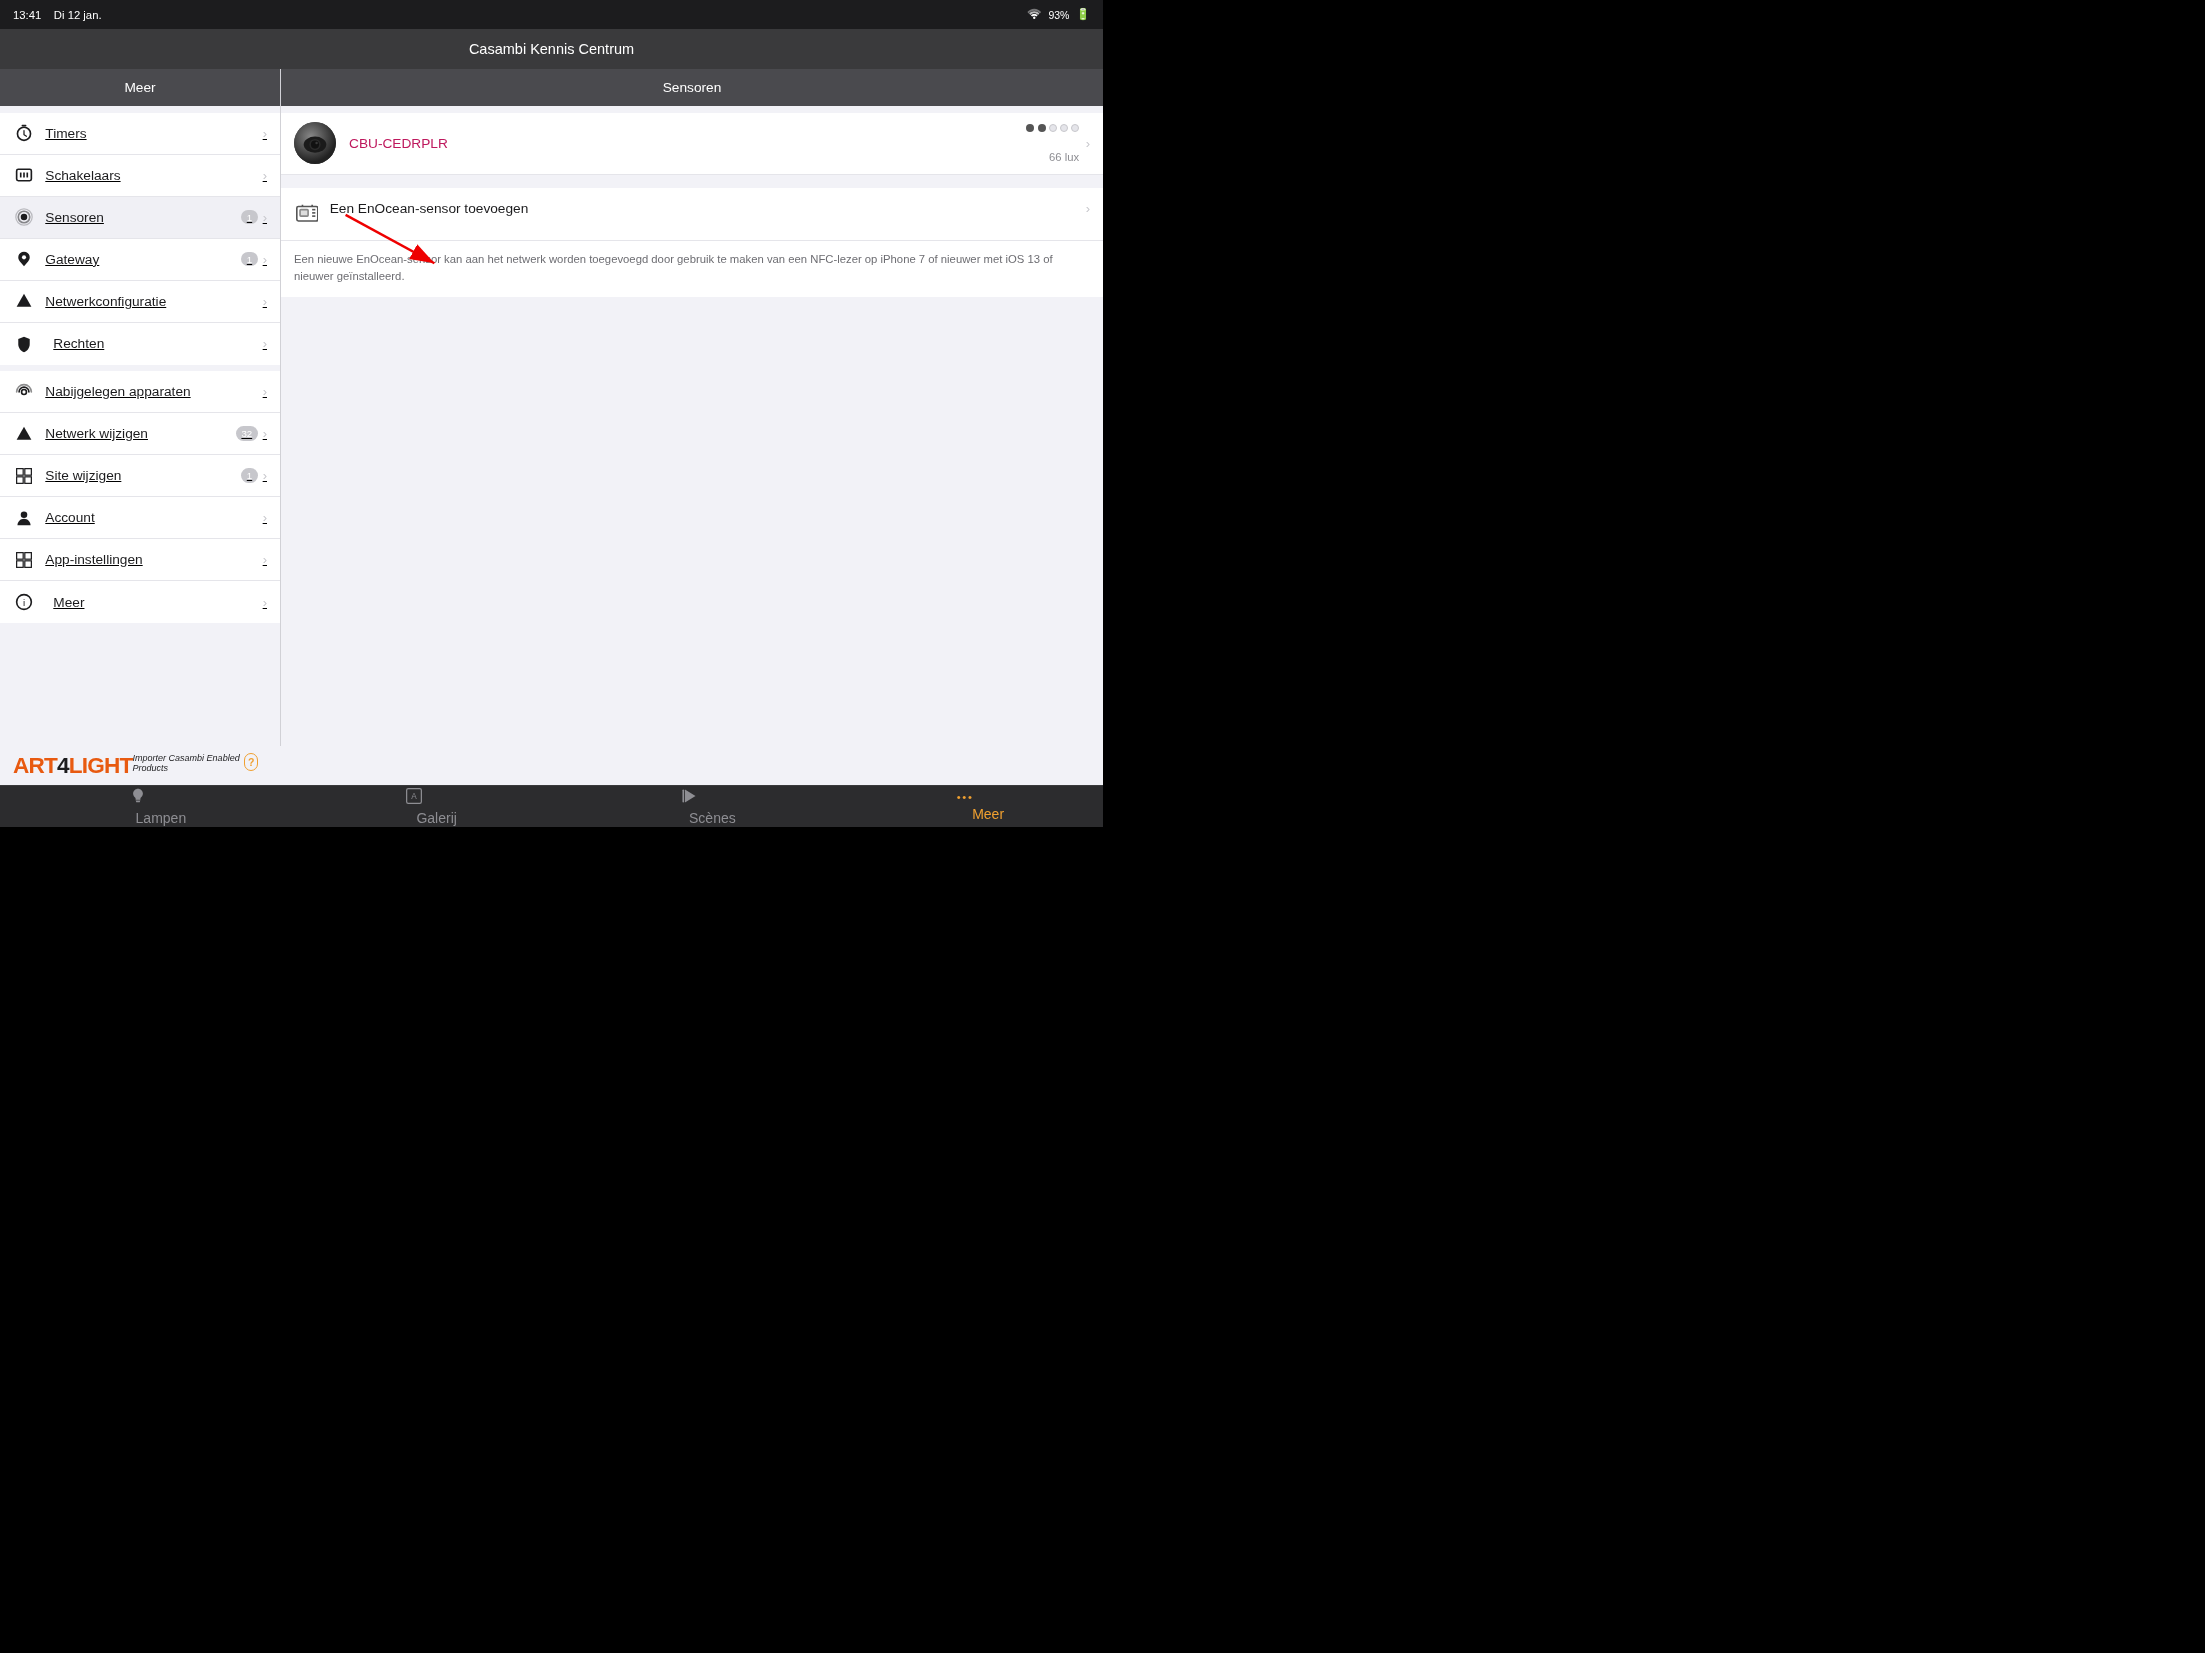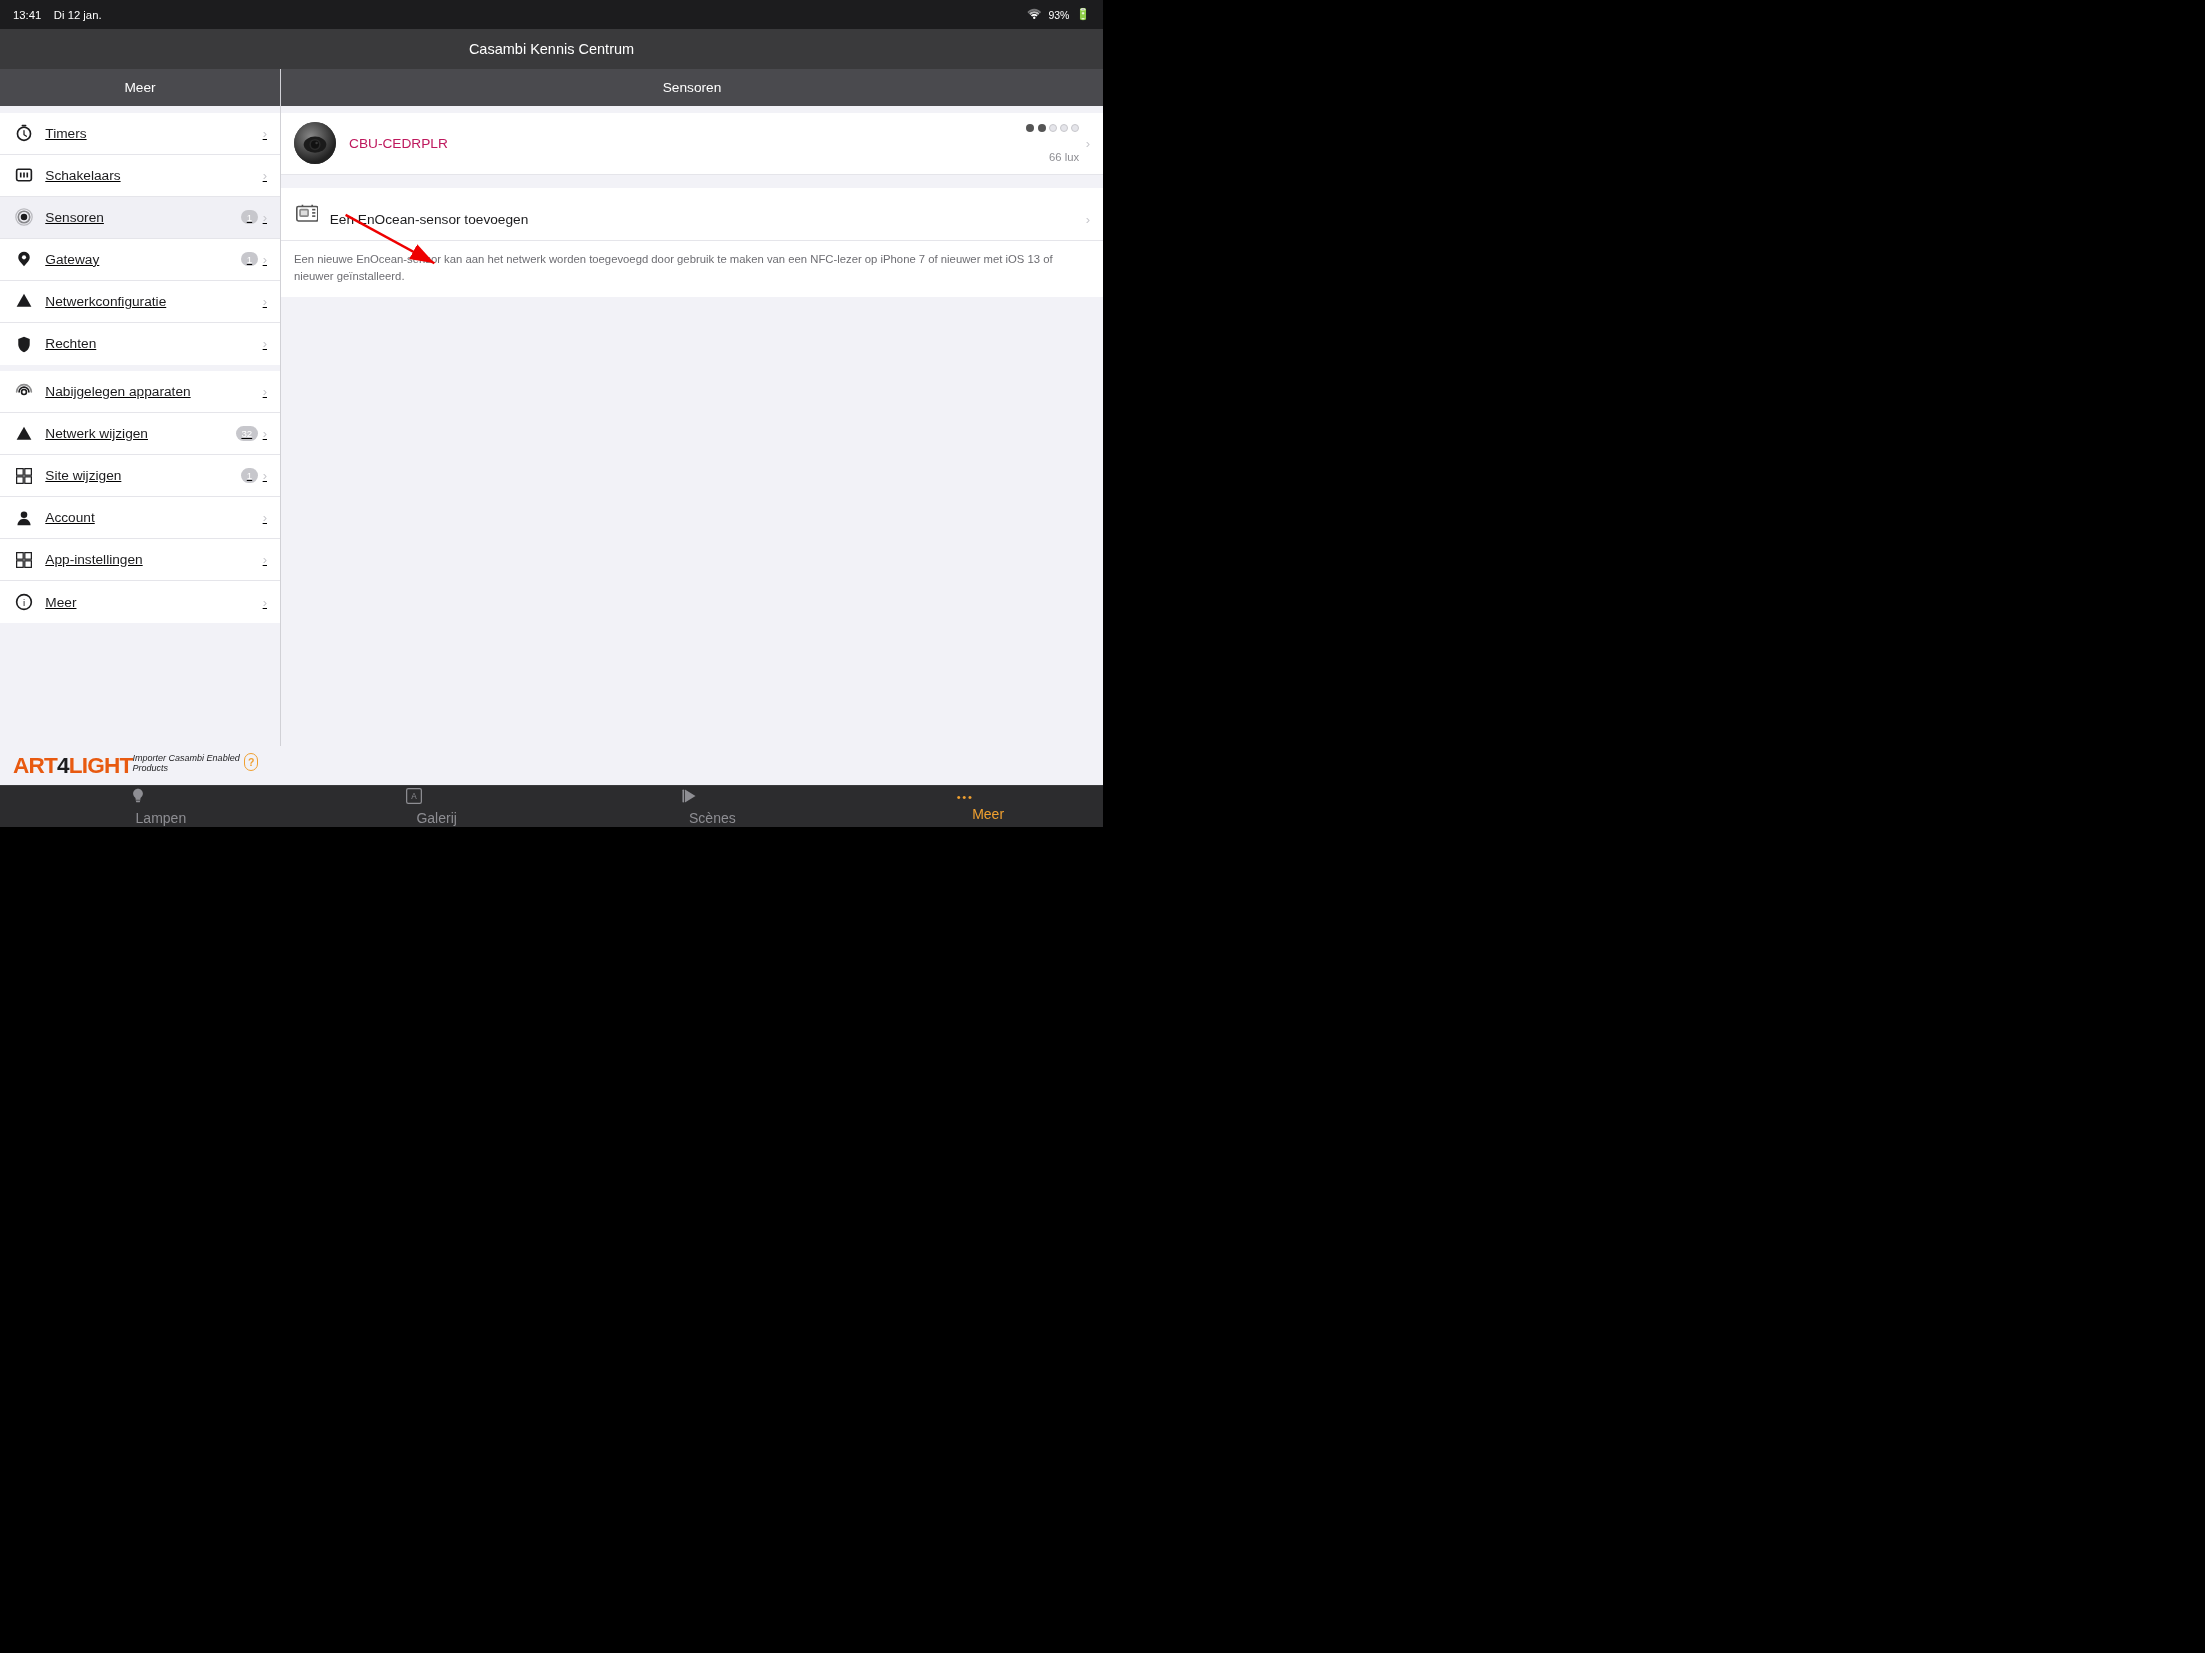--- a/index.html
+++ b/index.html
@@ -83,20 +83,21 @@
       padding: 0 13px;
       height: 42px;
       border-bottom: 0.8px solid #e5e5ea;
       cursor: pointer;
       background: #fff;
       position: relative;
       text-decoration: underline;
     }
     .sidebar-item:last-child {
       border-bottom: none;
+      gap: 8px;
     }
     .sidebar-item-icon {
       width: 22.6px;
       height: 22.6px;
       display: flex;
       align-items: center;
       justify-content: center;
       font-size: 14.5px;
       color: #1c1c1e;
       flex-shrink: 0;
@@ -207,21 +208,21 @@
       font-size: 13px;
     }
 
     
     .add-sensor-section {
       background: #fff;
       margin-top: 6.5px;
     }
     .add-sensor-item {
       display: flex;
-      align-items: flex-end;
+      align-items: flex-start;
       padding: 13px;
       border-bottom: 0.8px solid #e5e5ea;
       cursor: pointer;
     }
     .add-sensor-icon {
       width: 26px;
       height: 26px;
       display: flex;
       align-items: center;
       justify-content: center;

